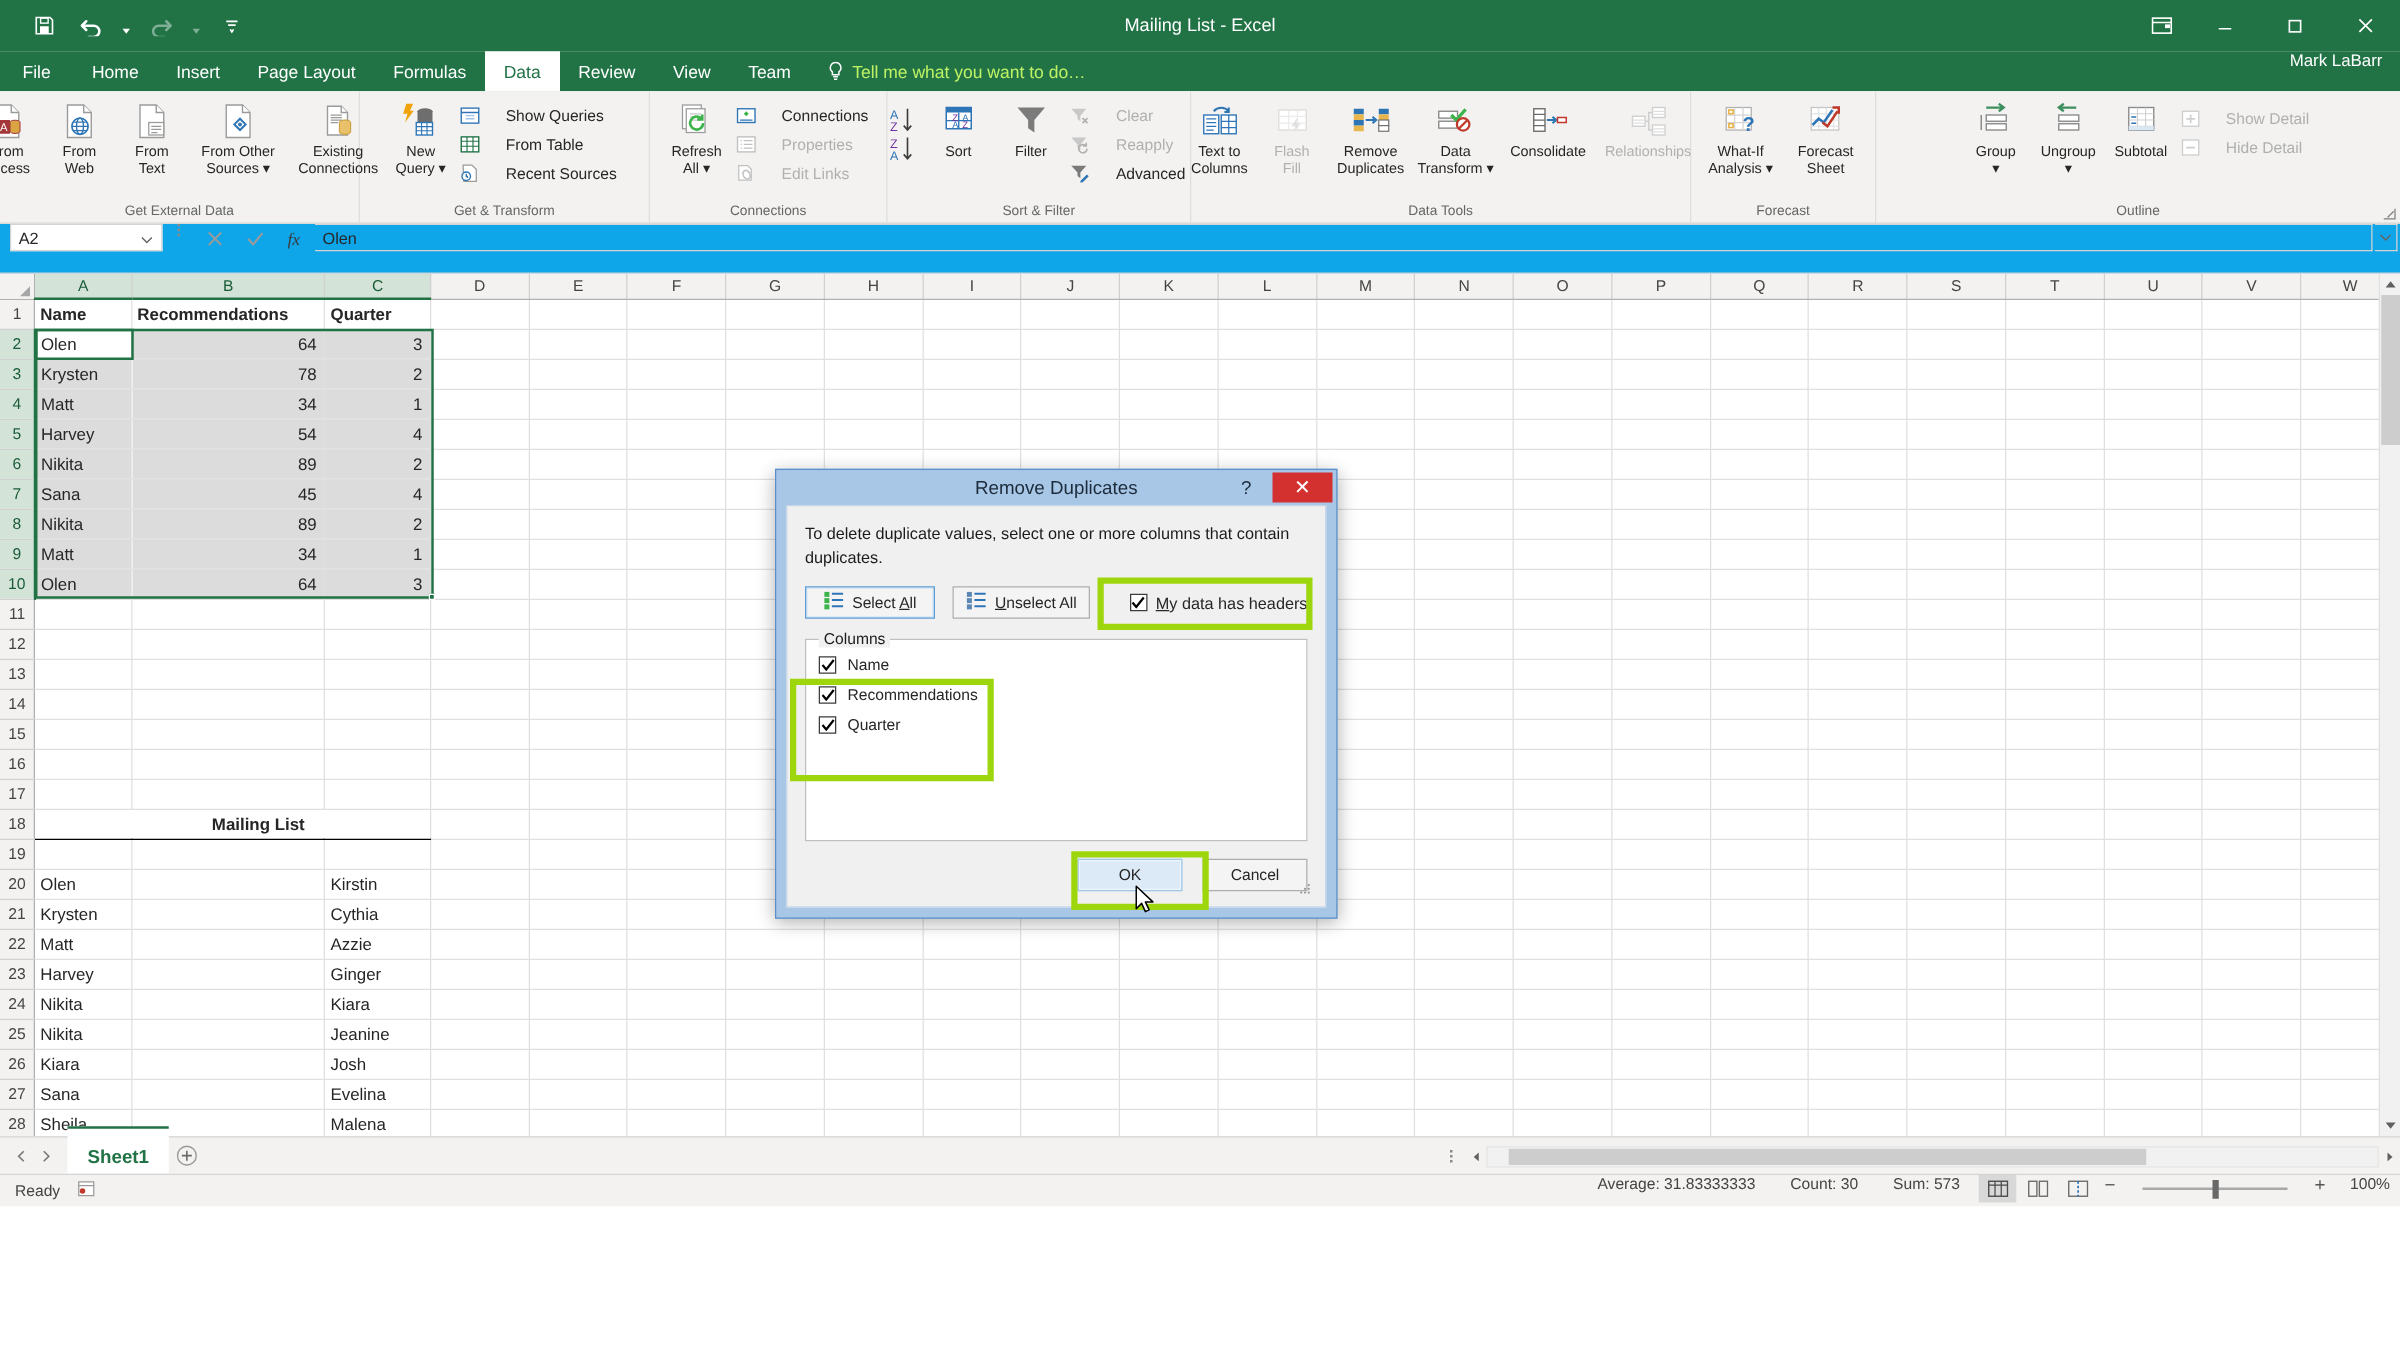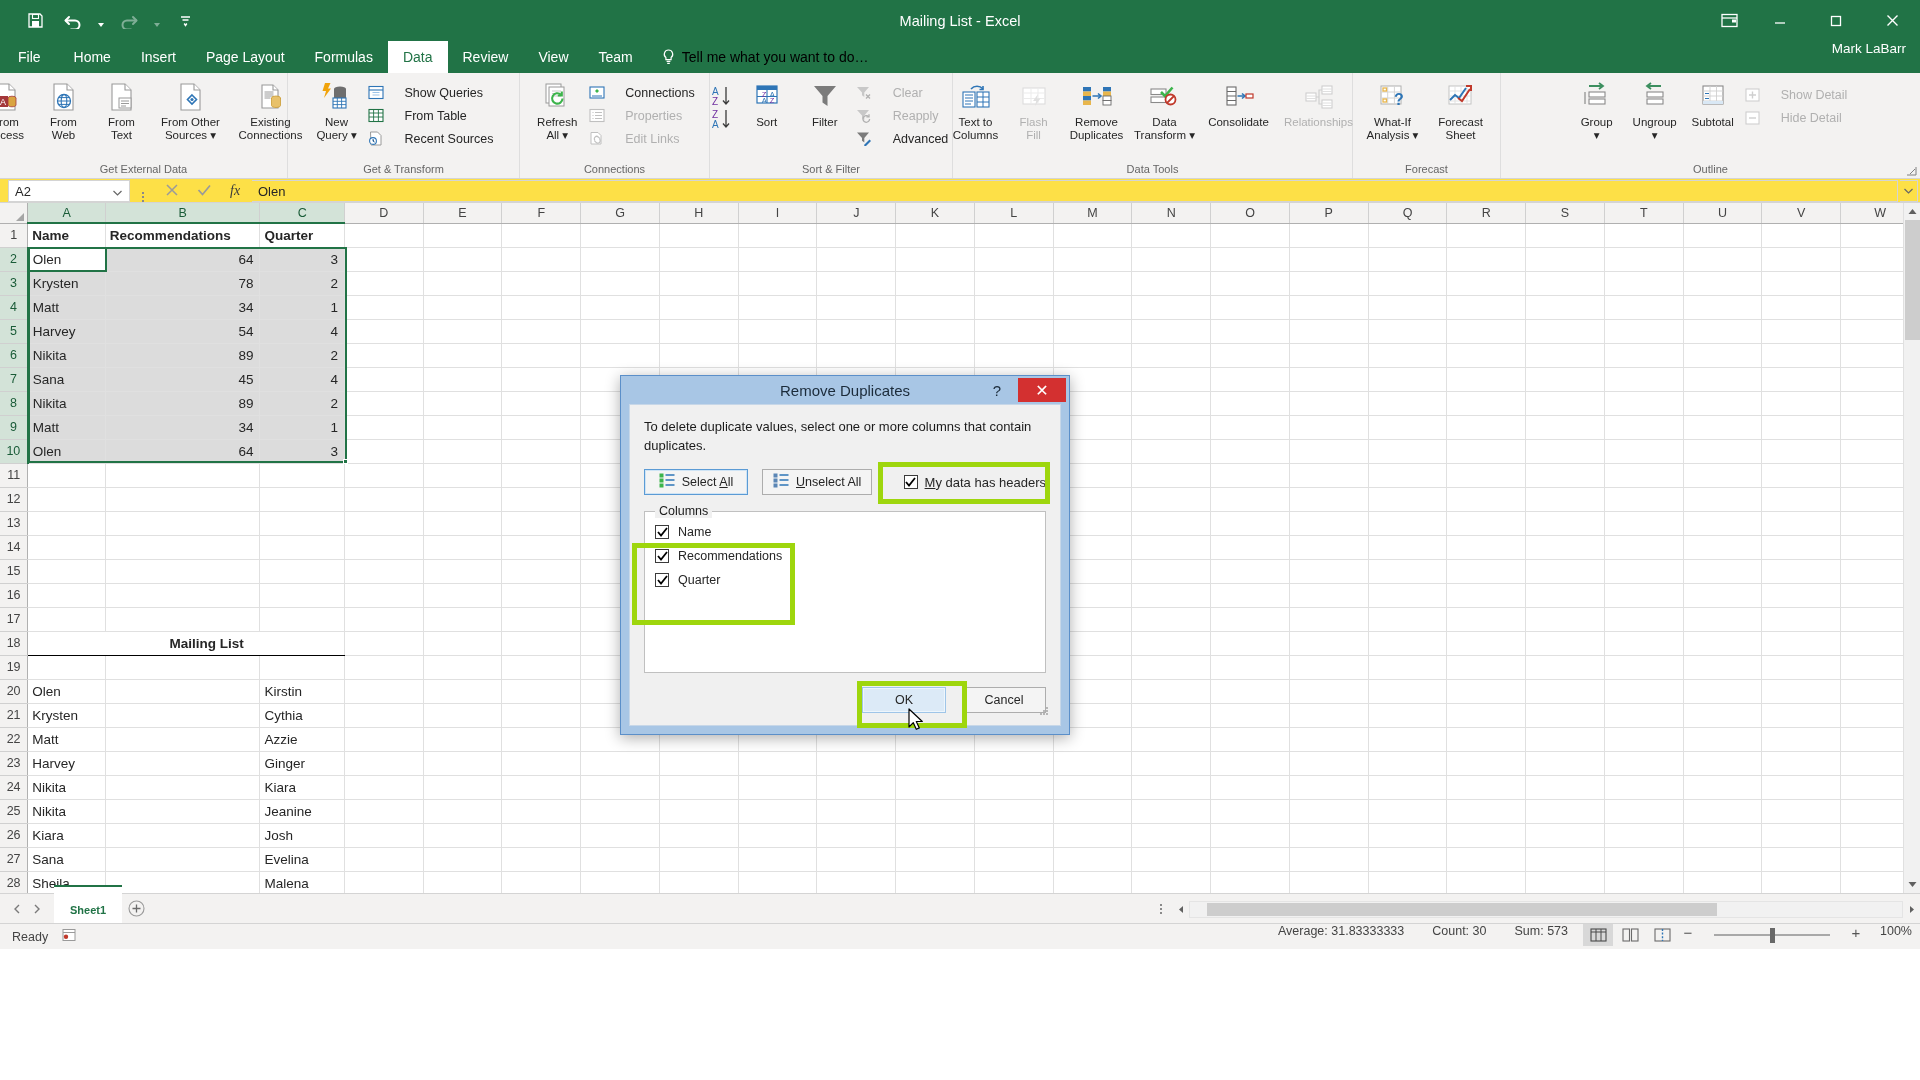--- a/index.html
+++ b/index.html
@@ -50,21 +50,21 @@
     height: 32px; background: #217346; display: flex; align-items: stretch;
     position: relative;
   }
   .tab {
     padding: 0 15px; display: flex; align-items: center; color: #ffffff;
     font-size: 14px; height: 32px;
   }
   .tab.file { padding: 0 18px; }
   .tab.active { background: #ffffff; color: #217346; }
   .tellme {
-    display: flex; align-items: center; gap: 6px; color: #000000;
+    display: flex; align-items: center; gap: 6px; color: #bef264;
     font-size: 14px; padding-left: 14px;
   }
   .bulb { width: 14px; height: 16px; }
   .acct {
     position: absolute; right: 0; top: 0; height: 32px; display: flex;
     align-items: center; color: #ffffff; font-size: 13.5px; gap: 16px;
     padding-right: 14px;
     flex-direction: column;
   }
   .share-btn { display: flex; align-items: center; gap: 5px; }
@@ -103,21 +103,21 @@
   .small-btn.disabled { color: #b0b0b0; }
   .small-btn .sic { width: 17px; height: 17px; display: flex;
     align-items: center; justify-content: center; }
   .dlg-launcher {
     position: absolute; right: 3px; bottom: 2px; width: 11px; height: 11px;
   }
   .ic svg, .sic svg { display: block; }
 
   
   .fbar {
-    height: 24px; background: #fde047; display: flex; align-items: flex-end;
+    height: 40px; background: #0ea5e9; display: flex; align-items: flex-start;
     border-bottom: 1px solid #d4d4d4; padding: 0 2px;
   }
   .namebox {
     width: 122px; height: 22px; border: 1px solid #d4d4d4; background: #fff;
     display: flex; align-items: center; padding: 0 6px; font-size: 13px;
     margin-left: 6px; position: relative;
   }
   .nb-caret { position: absolute; right: 7px; }
   .fbar-sep {
     width: 12px; display: flex; flex-direction: column; align-items: center;
@@ -200,21 +200,21 @@
 
   
   .sheetbar {
     height: 30px; background: #f3f2f1; border-top: 1px solid #d4d4d4;
     display: flex; align-items: center; position: relative;
   }
   .nav-arrows { display: flex; align-items: center; gap: 2px; padding: 0 8px; }
   .nav-a { width: 18px; height: 20px; display: flex; align-items: center; justify-content: center; }
   .sheet-tab {
     height: 48px; padding: 0 16px; display: flex; align-items: center;
-    font-size: 11px; background: #ffffff; border-top: 2px solid #217346;
+    font-size: 15px; background: #ffffff; border-top: 2px solid #217346;
     color: #217346; font-weight: bold;
   }
   .add-sheet {
     width: 28px; height: 30px; display: flex; align-items: center;
     justify-content: center;
   }
   .hscroll-area {
     position: absolute; right: 0; top: 0; height: 30px; display: flex;
     align-items: center; width: 760px;
   }

